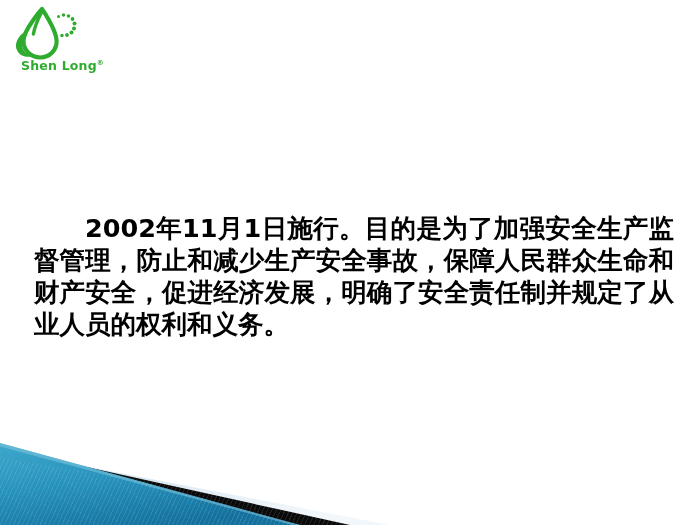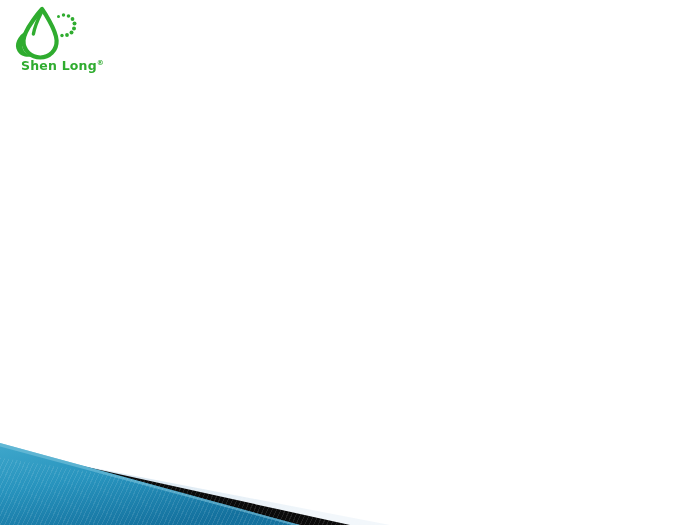--- a/index.html
+++ b/index.html
@@ -142,20 +142,21 @@
         <circle cx="63.5" cy="26.5" r="2.0" fill="#2FAC2F"></circle>
         <circle cx="59.0" cy="29.0" r="1.9" fill="#2FAC2F"></circle>
         <circle cx="54.0" cy="29.5" r="1.7" fill="#2FAC2F"></circle>
       </svg>
     </div>
 
     <div class="logo-text"><span>Shen Long</span><sup>®</sup></div>
   </div>
 
 
+  <div class="body-text">2002年11月1日施行。目的是为了加强安全生产监督管理，防止和减少生产安全事故，保障人民群众生命和财产安全，促进经济发展，明确了安全责任制并规定了从业人员的权利和义务。</div>
 
   <div class="deco">
     <svg viewBox="0 0 700 105" xmlns="http://www.w3.org/2000/svg" aria-hidden="true">
       <defs>
         <linearGradient id="blueGrad" x1="0" y1="0" x2="0.55" y2="1">
           <stop offset="0%" stop-color="#3FA7CB"></stop>
           <stop offset="45%" stop-color="#2894BE"></stop>
           <stop offset="100%" stop-color="#14719E"></stop>
         </linearGradient>
         <linearGradient id="paleGrad" x1="0" y1="0" x2="1" y2="0.4">

